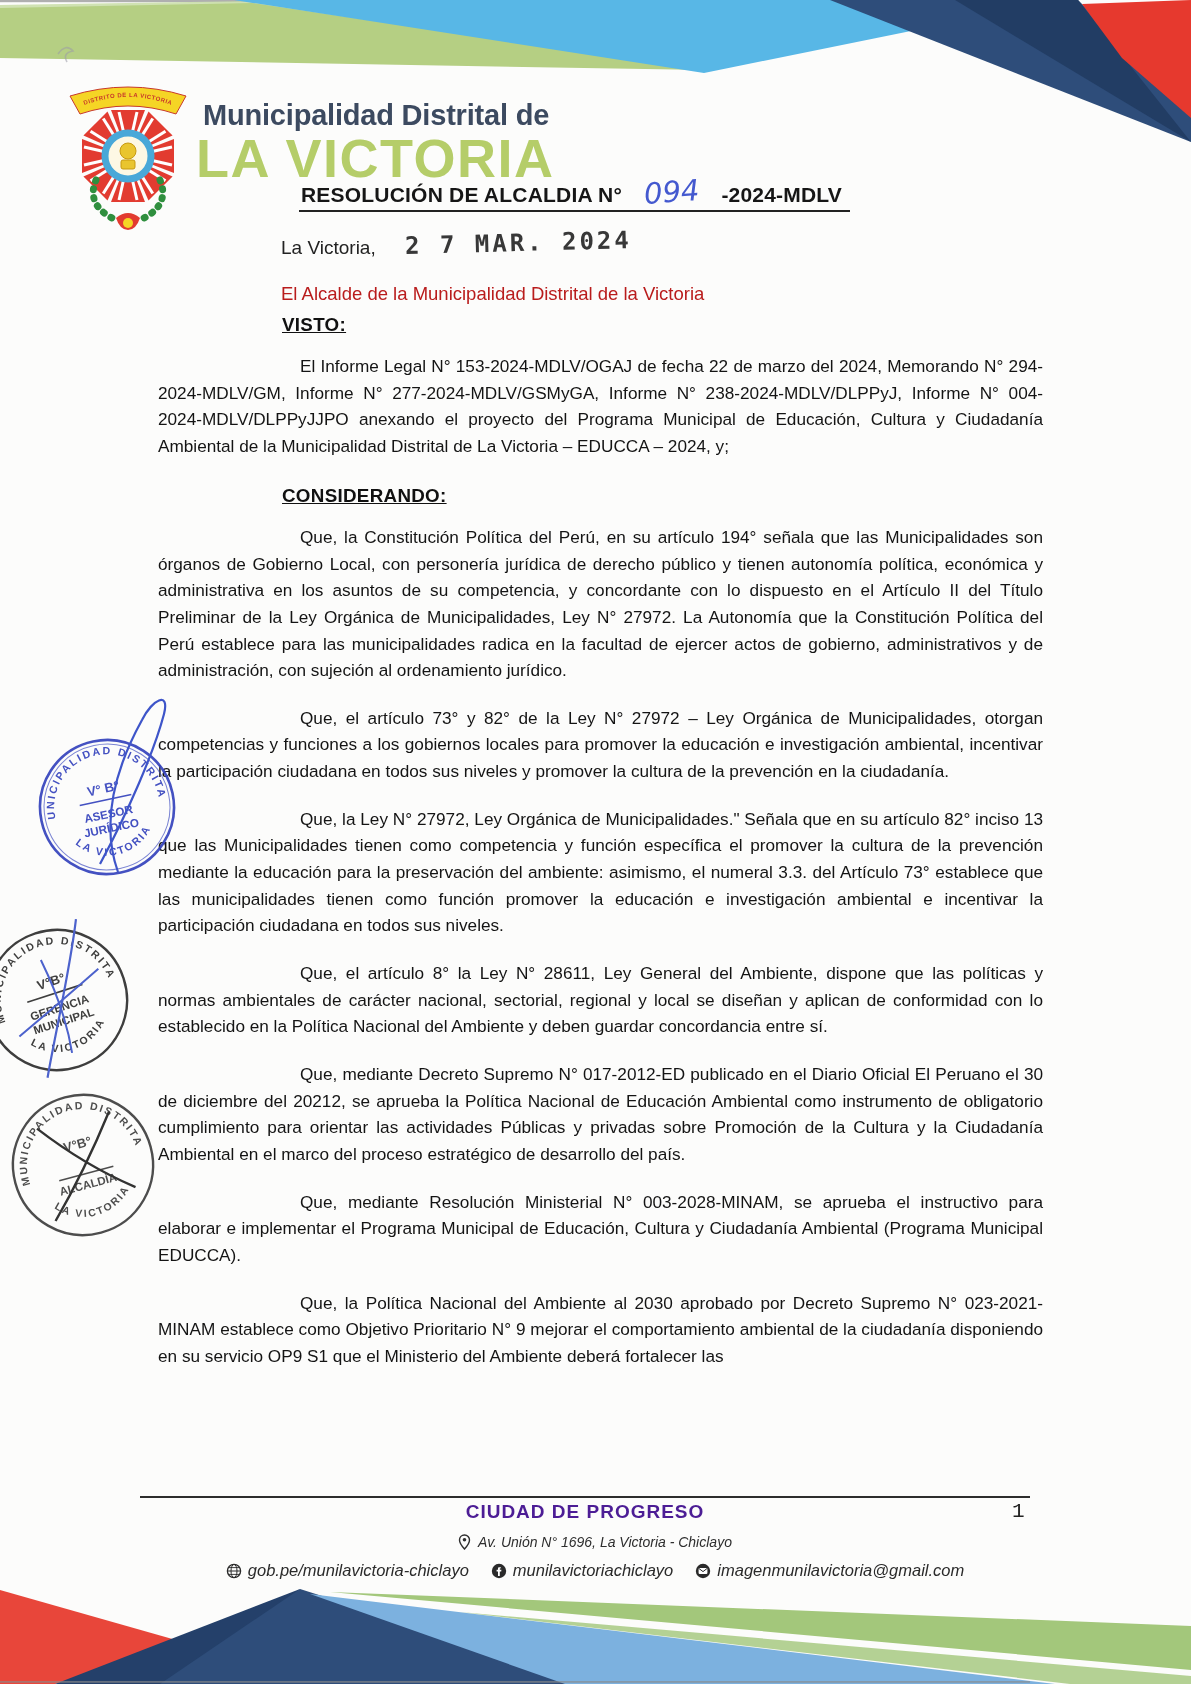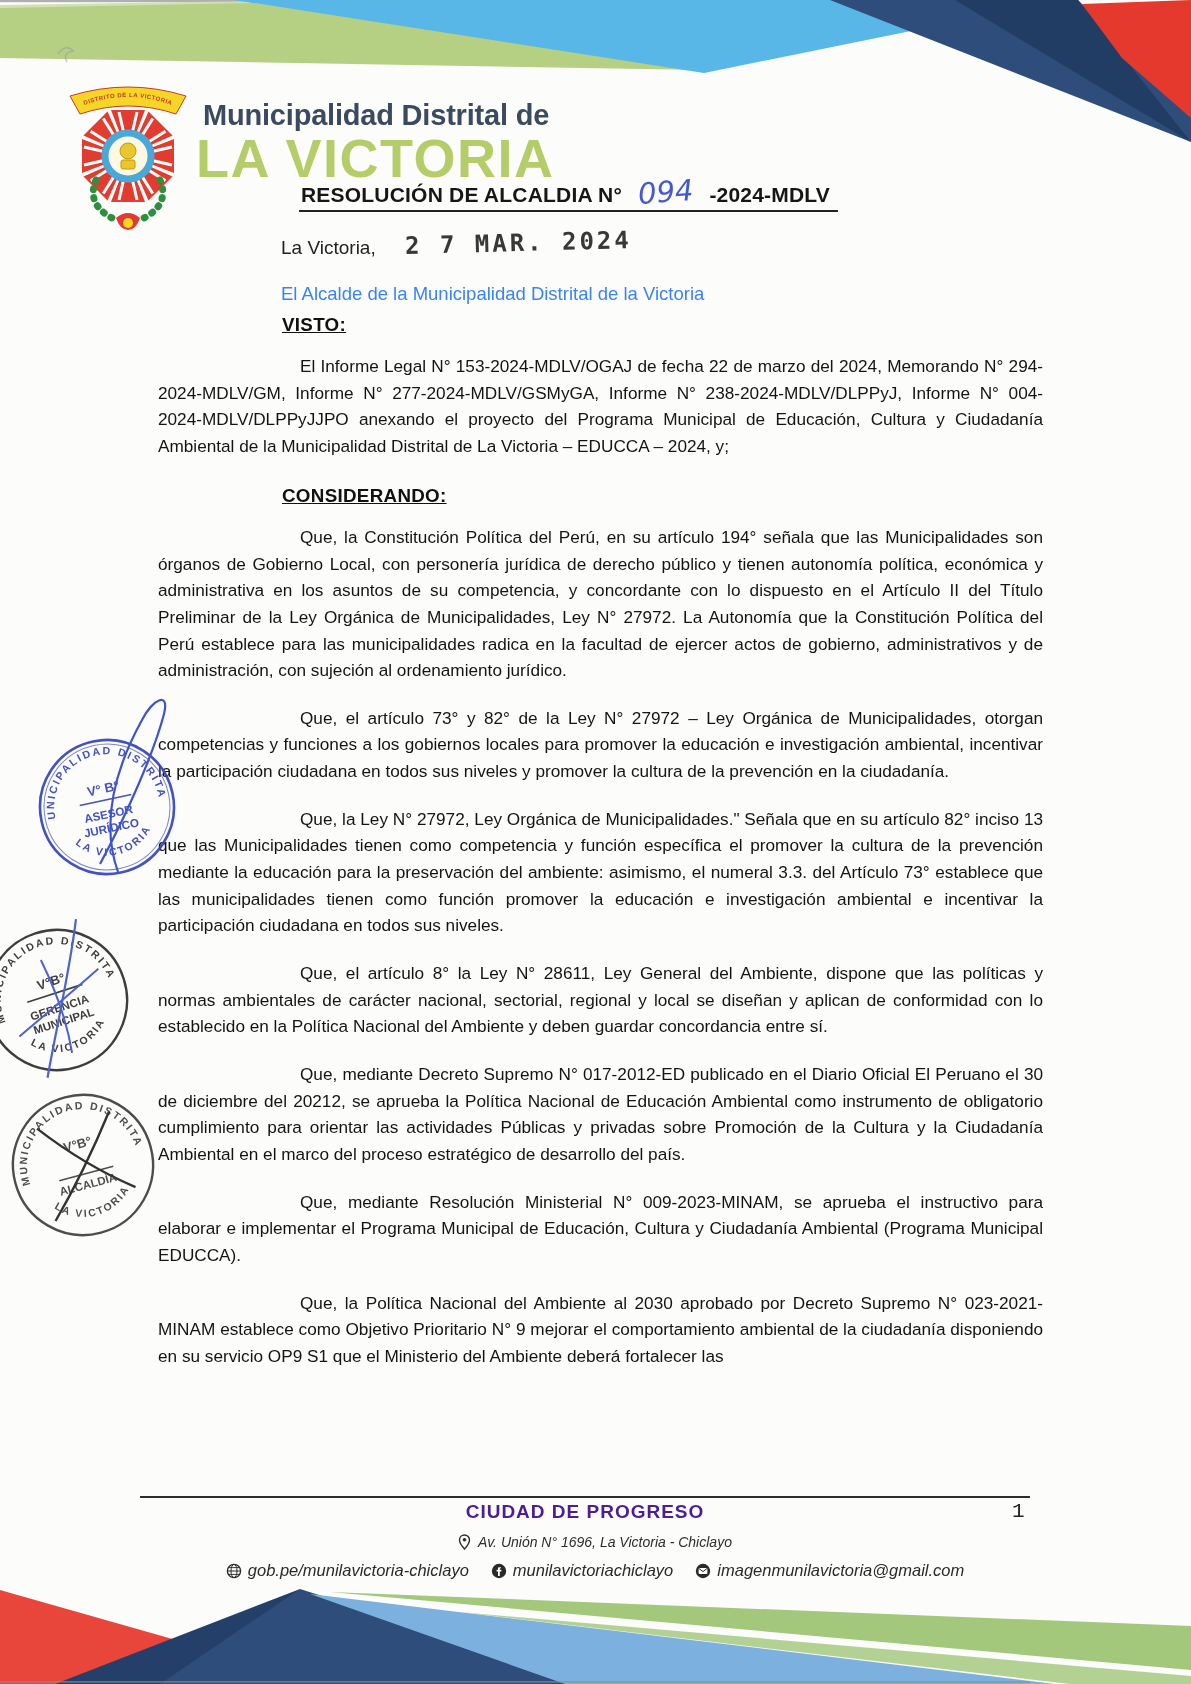--- a/index.html
+++ b/index.html
@@ -6,29 +6,29 @@
   .page{position:relative;width:1191px;height:1684px;background:#fcfcfb;overflow:hidden;
         font-family:"Liberation Sans",sans-serif;color:#1b1b1b;margin:0 auto;}
   .abs{position:absolute;}
   svg{display:block;}
 
   
   .org1{left:203px;top:99px;font-size:29px;font-weight:bold;color:#3c4a60;letter-spacing:-0.2px;}
   .org2{left:196px;top:127px;font-size:54px;font-weight:bold;color:#b5cd69;letter-spacing:1.5px;}
 
   .res-title{left:299px;top:178px;border-bottom:2.5px solid #222;padding:0 8px 3px 2px;
-             display:flex;align-items:baseline;gap:16px;}
+             display:flex;align-items:baseline;gap:22px;}
   .res-title .pfx,.res-title .sfx{font-size:21px;font-weight:bold;color:#161616;letter-spacing:.2px;}
   .res-num{font-family:"DejaVu Sans",sans-serif;font-size:29px;color:#4459cf;
            transform:rotate(-4deg);display:inline-block;font-style:italic;line-height:1;}
 
   .place{left:281px;top:237px;font-size:19px;color:#222;}
   .date-stamp{left:405px;top:229px;font-family:"DejaVu Sans Mono",monospace;font-weight:bold;
               font-size:24px;letter-spacing:3px;color:#383838;transform:rotate(-1.5deg);}
-  .intro{left:281px;top:283px;font-size:18.5px;color:#3b82f6;}
+  .intro{left:281px;top:283px;font-size:18.5px;color:#b91c1c;}
 
   
   .doc-body{left:140px;top:310px;width:921px;font-size:17.2px;line-height:1.55;
             text-align:justify;color:#141414;z-index:1;}
   .doc-body p{margin:0 18px 21px;text-indent:142px;}
   .section-label{display:block;margin:0 0 14px 142px;font-weight:bold;text-decoration:underline;
                  font-size:18.8px;color:#111;letter-spacing:.3px;text-indent:0;}
   .label-gap{margin-top:6px;}
 
   
@@ -120,21 +120,21 @@
 
   <div class="abs doc-body">
     <span class="section-label">VISTO:</span>
     <p>El Informe Legal N° 153-2024-MDLV/OGAJ de fecha 22 de marzo del 2024,  Memorando N° 294-2024-MDLV/GM, Informe N° 277-2024-MDLV/GSMyGA, Informe N° 238-2024-MDLV/DLPPyJ, Informe N° 004-2024-MDLV/DLPPyJJPO anexando el proyecto del Programa Municipal de Educación, Cultura y Ciudadanía Ambiental de la Municipalidad Distrital de La Victoria – EDUCCA – 2024, y;</p>
     <span class="section-label label-gap">CONSIDERANDO:</span>
     <p>Que, la Constitución Política del Perú, en su artículo 194° señala que las Municipalidades son órganos de Gobierno Local, con personería jurídica de derecho público y tienen autonomía política, económica y administrativa en los asuntos de su competencia, y concordante con lo dispuesto en el Artículo II del Título Preliminar de la Ley Orgánica de Municipalidades, Ley N° 27972. La Autonomía que la Constitución Política del Perú establece para las municipalidades radica en la facultad de ejercer actos de gobierno, administrativos y de administración, con sujeción al ordenamiento jurídico.</p>
     <p>Que, el artículo 73° y 82° de la Ley  N° 27972 – Ley Orgánica de Municipalidades, otorgan competencias y funciones a los gobiernos locales para promover la educación e investigación ambiental, incentivar la participación ciudadana en todos sus niveles y promover la cultura de la prevención en la ciudadanía.</p>
     <p>Que, la Ley N° 27972, Ley Orgánica de Municipalidades." Señala que en su artículo 82° inciso 13 que las Municipalidades tienen como competencia y función específica el promover la cultura de la prevención mediante la educación para la preservación del ambiente: asimismo, el numeral 3.3. del Artículo 73° establece que las municipalidades tienen como función promover la educación e investigación ambiental e incentivar la participación ciudadana en todos sus niveles.</p>
     <p>Que, el artículo 8° la Ley N° 28611, Ley General del Ambiente, dispone que las políticas y normas ambientales de carácter nacional, sectorial, regional y local se diseñan y aplican de conformidad con lo establecido en la Política Nacional del Ambiente y deben guardar concordancia entre sí.</p>
     <p>Que, mediante Decreto Supremo N° 017-2012-ED publicado en el Diario Oficial El Peruano el 30 de diciembre del 20212, se aprueba la Política Nacional de Educación Ambiental como instrumento de obligatorio cumplimiento para orientar las actividades Públicas y privadas sobre Promoción de la Cultura y la Ciudadanía Ambiental en el marco del proceso estratégico de desarrollo del país.</p>
-    <p>Que, mediante Resolución Ministerial N° 009-2023-MINAM, se aprueba el instructivo para elaborar e implementar el Programa Municipal de Educación, Cultura y Ciudadanía Ambiental (Programa Municipal EDUCCA).</p>
+    <p>Que, mediante Resolución Ministerial N° 003-2028-MINAM, se aprueba el instructivo para elaborar e implementar el Programa Municipal de Educación, Cultura y Ciudadanía Ambiental (Programa Municipal EDUCCA).</p>
     <p>Que, la Política Nacional del Ambiente al 2030 aprobado por Decreto Supremo N° 023-2021-MINAM establece como Objetivo Prioritario N° 9 mejorar el comportamiento ambiental de la ciudadanía disponiendo en su servicio OP9 S1 que el Ministerio del Ambiente deberá fortalecer las</p>
   </div>
 
   <svg class="stamp" style="left:36px;top:736px;width:142px;height:142px;transform:rotate(-12deg);" viewBox="0 0 140 140">
     <defs>
       <path id="s1t" d="M 18,70 A 52,52 0 0 1 122,70"></path>
       <path id="s1b" d="M 22,70 A 48,48 0 0 0 118,70"></path>
     </defs>
     <circle cx="70" cy="70" r="66" fill="none" stroke="#3543bd" stroke-width="2.6"></circle>
     <circle cx="70" cy="70" r="62" fill="none" stroke="#3543bd" stroke-width="1" opacity=".7"></circle>

